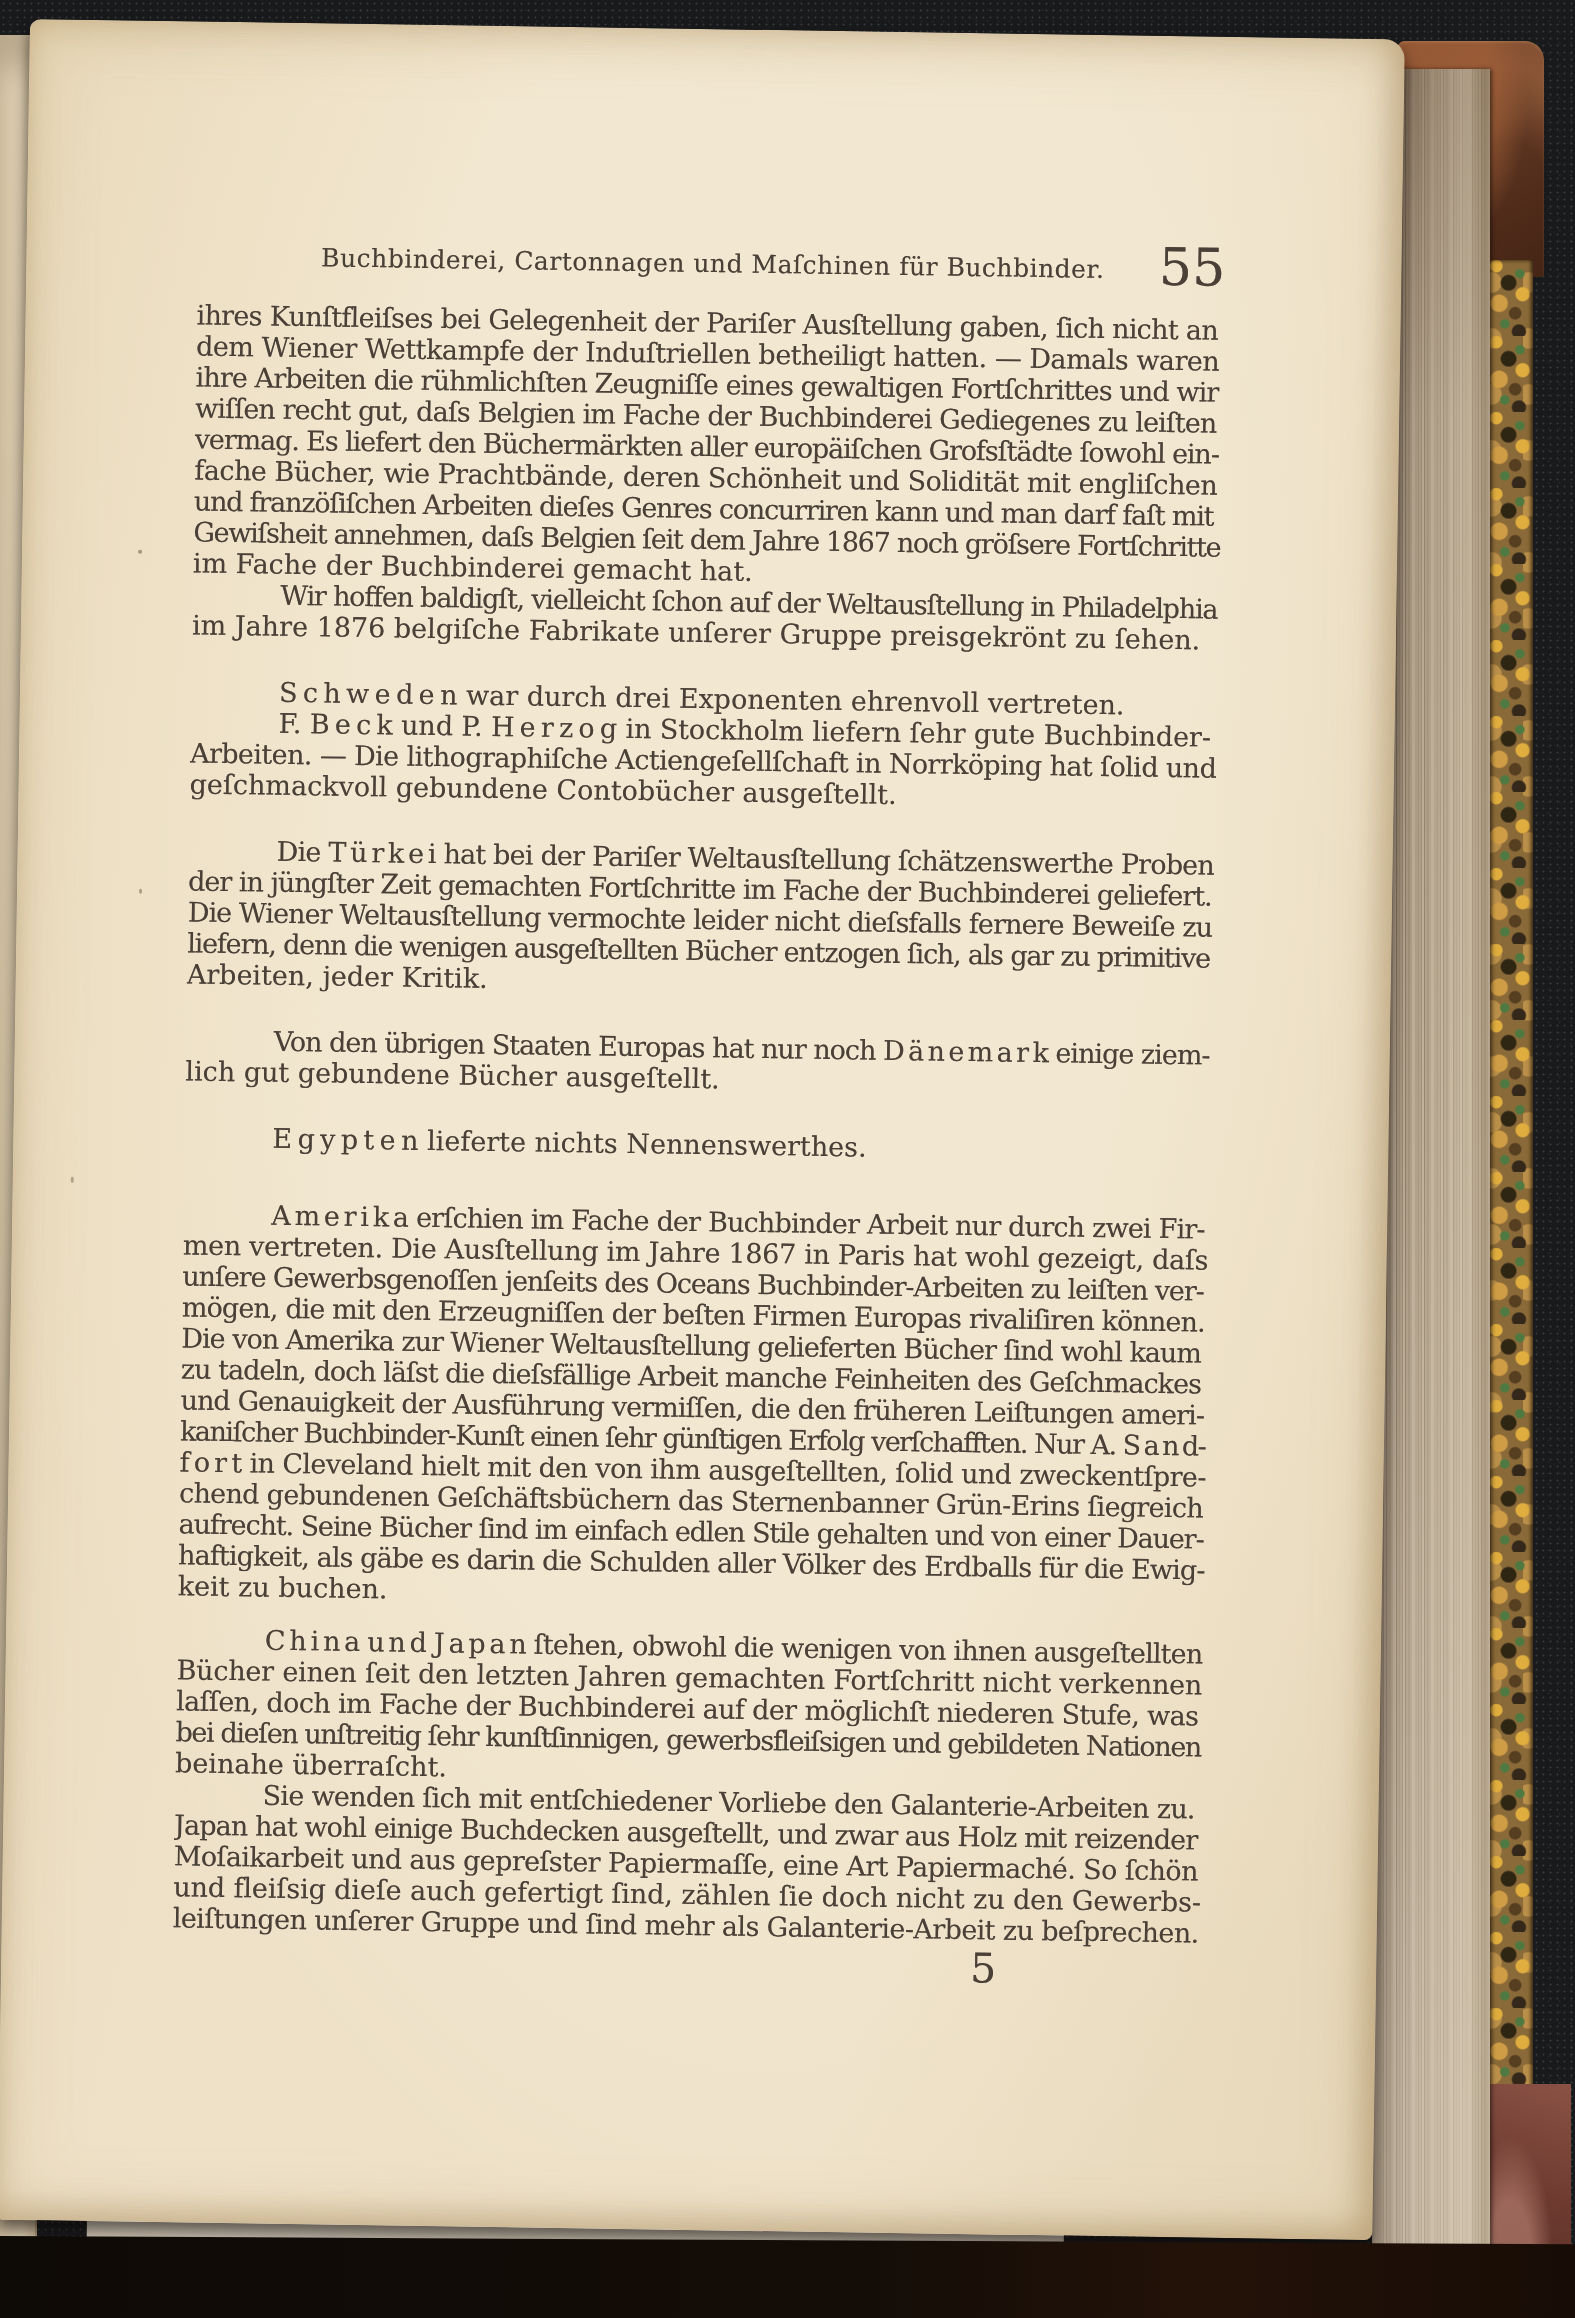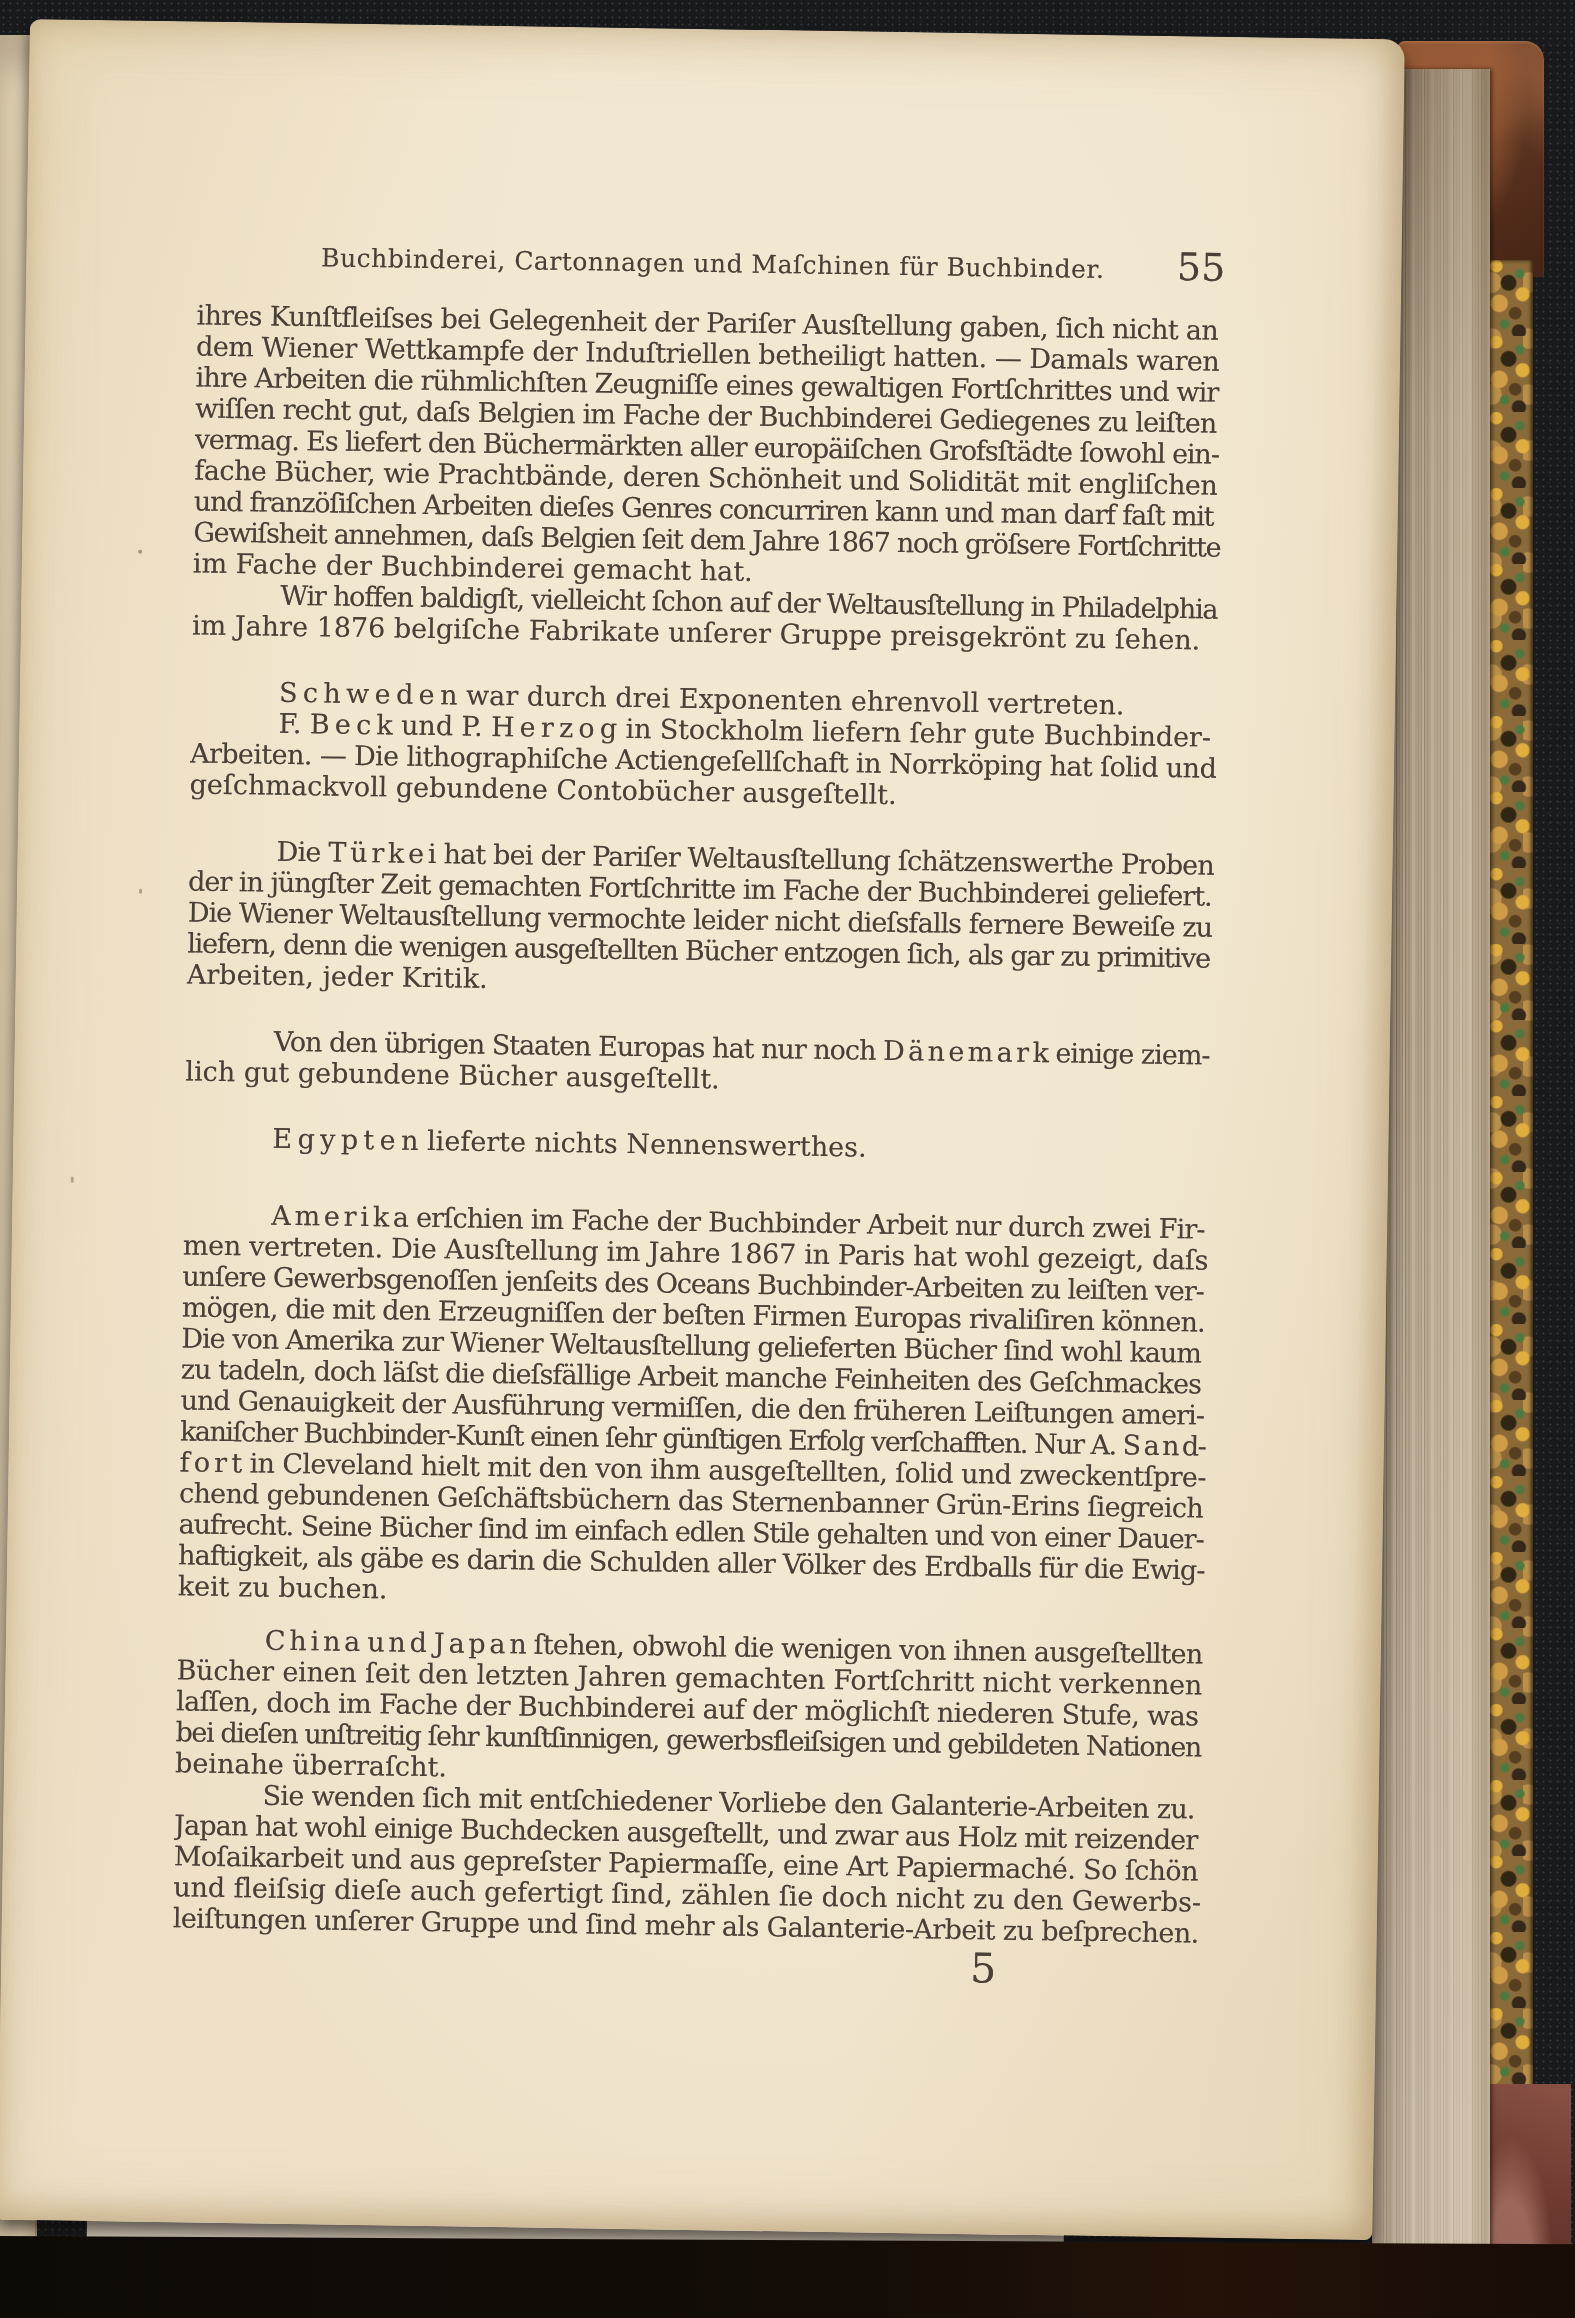--- a/index.html
+++ b/index.html
@@ -100,21 +100,21 @@
   .speck.s3 { left:58px;  top:1157px; width:3.2px; height:5.5px; opacity:0.45; border-radius:40%; }
 
   .content {
     position:absolute; left:171px; top:219px; width:1031px;
     color:var(--ink,#4a4037);
     font-size:27px; line-height:31px;
     text-shadow:0 0 0.6px rgba(74,64,55,0.5);
   }
   .pg-header { position:relative; height:31px; }
   .running-title { text-align:center; font-size:25px; letter-spacing:0.5px; white-space:pre; }
-  .pg-num { position:absolute; right:3.2px; top:-11px; font-size:38px; line-height:46px; }
+  .pg-num { position:absolute; right:3.2px; top:-11px; font-size:52px; line-height:46px; }
 
   .body-text { margin-top:27.6px; }
   .paragraph { margin:0; }
   .paragraph.gap-small  { margin-top:22px; }
   .paragraph.gap-medium { margin-top:35px; }
   .paragraph.gap-large  { margin-top:46px; }
   .line { white-space:pre; overflow:hidden; }
   .line.indent { text-indent:88px; }
 
   .signature { margin-top:3.2px; text-indent:798px; font-size:41px; line-height:41px; }

